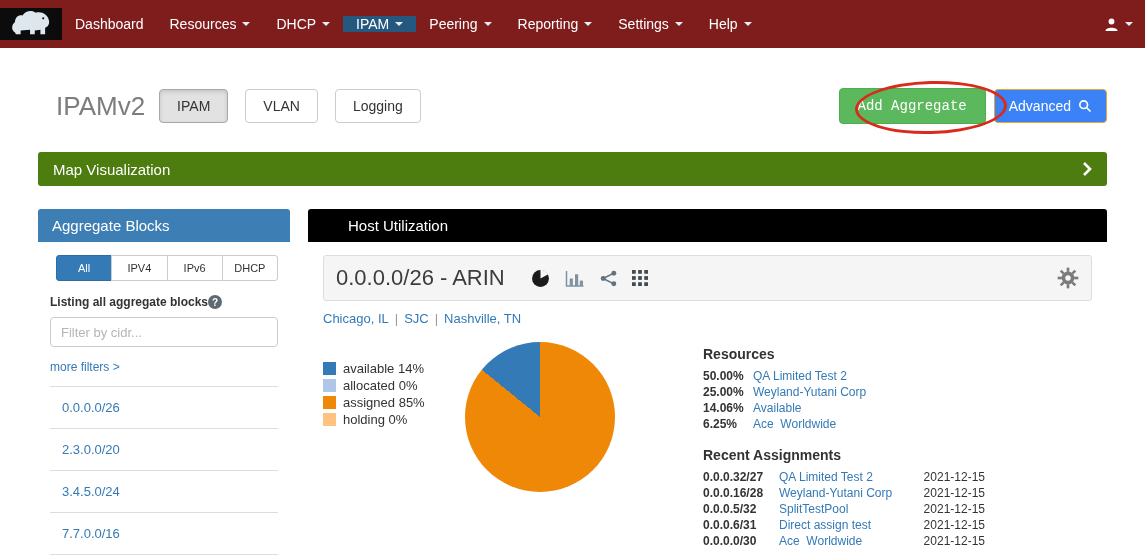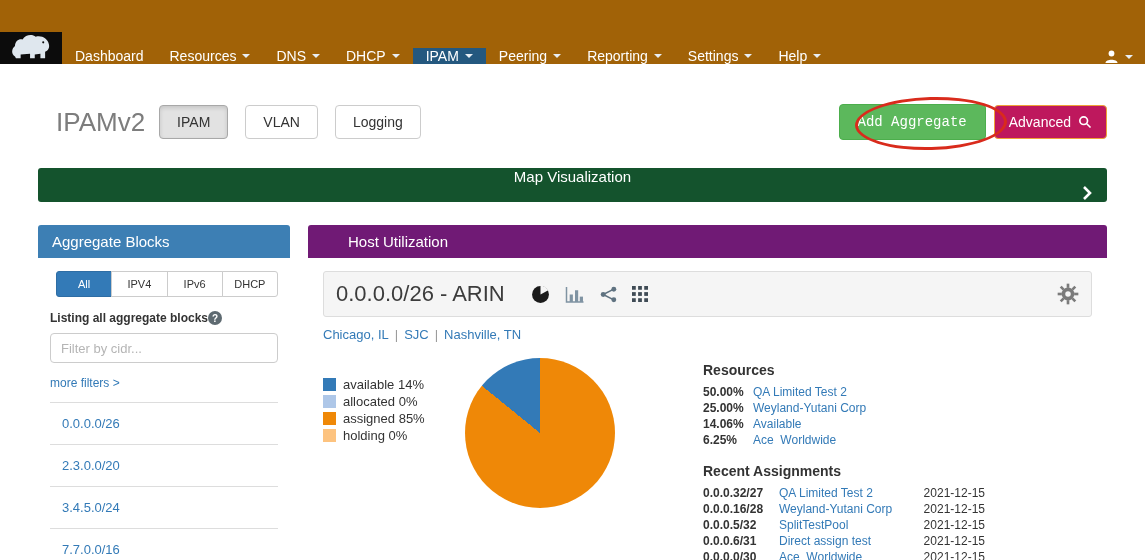--- a/index.html
+++ b/index.html
@@ -4,21 +4,21 @@
 <style>
   * { box-sizing: border-box; }
   html,body { margin:0; padding:0; }
   body {
     width:1145px; height:560px; overflow:hidden;
     background:#fff; font-family:"Liberation Sans", sans-serif; color:#333;
   }
   a { text-decoration:none; }
 
   
-  .navbar { height:64px; background:#a16207; display:flex; align-items:flex-end; }
+  .navbar { height:48px; background:#7f1d1d; display:flex; align-items:center; }
   .logo { width:62px; background:#0c0c0c; display:flex; align-items:center; justify-content:center; cursor:pointer; flex:none; }
   .nav { display:flex; list-style:none; margin:0; padding:0; }
   .nav li { display:flex; align-items:center; padding:0 13px; color:#fff; font-size:14px; cursor:pointer; white-space:nowrap; }
   .nav li.active { background:#24587f; }
   .caret { display:inline-block; width:0; height:0; border-left:4px solid transparent; border-right:4px solid transparent; border-top:4px solid #e8eef4; margin-left:6px; }
   .nav-right { margin-left:auto; display:flex; align-items:center; padding-right:12px; }
   .search-group { display:flex; }
   .search-group input { width:162px; height:30px; border:0; border-radius:3px 0 0 3px; padding:0 10px; font-size:13px; outline:none; color:#333; background:#fff; }
   .search-group input::placeholder { color:#b0b0b0; }
   .search-btn { width:36px; height:30px; background:#fff; border:0; border-left:1px solid #ddd; border-radius:0 3px 3px 0; display:flex; align-items:center; justify-content:center; cursor:pointer; }
@@ -97,24 +97,20 @@
   </div>
   <ul class="nav">
     <li>
         <span>Dashboard</span>
       </li>
     <li>
         <span>Resources</span>
         <i class="caret"></i>
       </li>
     <li>
-        <span>DNS</span>
-        <i class="caret"></i>
-      </li>
-    <li>
         <span>DHCP</span>
         <i class="caret"></i>
       </li>
     <li class="active">
         <span>IPAM</span>
         <i class="caret"></i>
       </li>
     <li>
         <span>Peering</span>
         <i class="caret"></i>
@@ -147,33 +143,33 @@
 
 <div class="container">
 
   <div class="page-header">
     <h1 class="page-title">IPAMv2</h1>
     <button class="btn active">IPAM</button>
     <button class="btn">VLAN</button>
     <button class="btn">Logging</button>
     <div class="spacer"></div>
     <button class="btn-green" style="background-color: rgb(92, 184, 92);">Add Aggregate</button>
-    <button class="btn-orange" style="background-color: #be185d;">
+    <button class="btn-orange" style="background-color: #3b82f6;">
       <span>Advanced</span>
       <span style="display:flex;">
         <svg width="14" height="14" viewBox="0 0 16 16">
             <circle cx="6.5" cy="6.5" r="4.4" fill="none" stroke="#fff" stroke-width="1.9"></circle>
             <line x1="10" y1="10" x2="14.3" y2="14.3" stroke="#fff" stroke-width="1.9"></line>
           </svg>
       </span>
     </button>
     <div class="annotation" style="border-color: rgb(217, 43, 28);"></div>
   </div>
 
-  <div class="map-bar" style="background-color: #14532d; flex-direction: column;">
+  <div class="map-bar" style="background-color: #4d7c0f;">
     <span>Map Visualization</span>
     <svg width="10" height="16" viewBox="0 0 10 16">
         <path d="M2 2 L8 8 L2 14" stroke="#fff" stroke-width="2.6" fill="none"></path>
       </svg>
   </div>
 
   <div class="cols">
 
     <div class="panel agg">
       <div class="panel-head" style="background-color: rgb(61, 127, 180);">Aggregate Blocks</div>
@@ -194,21 +190,21 @@
           <div class="block-row"><a>0.0.0.0/26</a></div>
           <div class="block-row"><a>2.3.0.0/20</a></div>
           <div class="block-row"><a>3.4.5.0/24</a></div>
           <div class="block-row"><a>7.7.0.0/16</a></div>
           <div class="block-row partial"></div>
         </div>
       </div>
     </div>
 
     <div class="panel hu">
-      <div class="panel-head" style="background-color: #701a75; padding-left: 40px;">Host Utilization</div>
+      <div class="panel-head" style="background-color: #000000; padding-left: 40px;">Host Utilization</div>
 
       <div class="hu-sub">
         <span class="hu-title">0.0.0.0/26 - ARIN</span>
         <span class="hu-icons">
           <span>
             <svg width="19" height="19" viewBox="0 0 18 18">
                 <circle cx="9" cy="9" r="8" fill="#1b1b1b"></circle>
                 <path d="M9 9 L9 0.6 A8.4 8.4 0 0 1 16.3 5 Z" fill="#f5f5f5"></path>
               </svg>
           </span>

